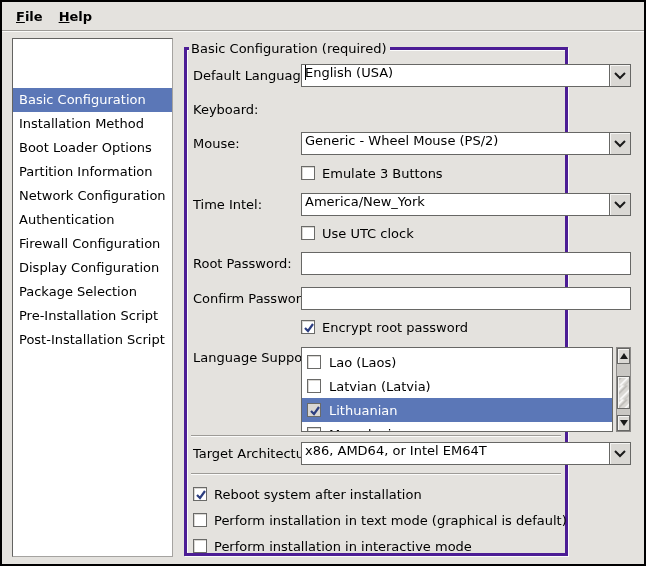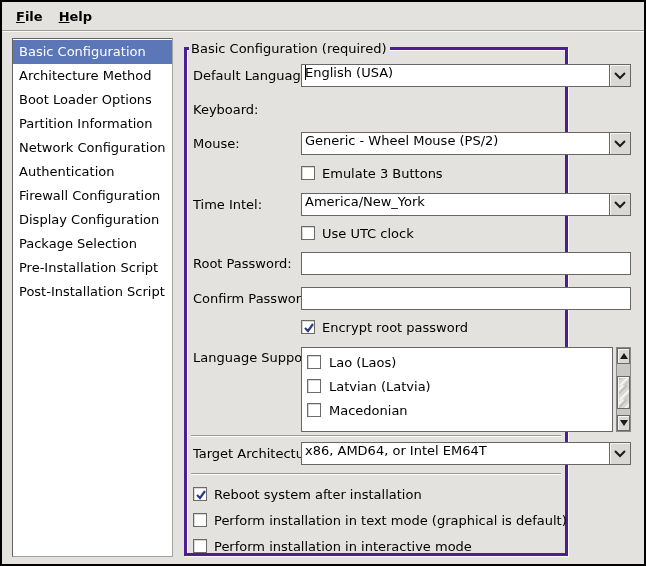--- a/index.html
+++ b/index.html
@@ -13,21 +13,21 @@
              border-bottom:1px solid #9D9B97; box-shadow:0 1px 0 #FAFAF8;
              display:flex; align-items:center; padding-left:6px;font-weight:bold; }
   .menu-item { padding:4px 8px; cursor:default; }
   .menu-item::first-letter { text-decoration:underline; }
 
   
   .sidebar { position:absolute; left:10px; top:36px; width:161px; height:519px;
              background:#FFF; border:1px solid;
              border-color:#636361 #A5A3A0 #A5A3A0 #636361; overflow:hidden; padding-top:1px; }
   .side-item { height:24px; line-height:24px; padding-left:6px; white-space:nowrap; cursor:default; }
-  .side-item.selected { background:#5B77B7; color:#FFF; }
+  .side-item.selected { background:#5B77B7; color:#FFF;margin-top:48px; }
 
   
   .frame { position:absolute; left:182px; top:45px; width:384px; height:509px;
            border:3px solid #4c1d95; box-shadow:inset 1px 1px 0 #FBFBFA, 1px 1px 0 #FBFBFA; }
   .frame-label { position:absolute; left:2px; top:-9px; background:#E4E2DE; padding:0 4px 0 2px; white-space:nowrap; }
 
   .flabel { position:absolute; left:6px; white-space:nowrap; }
 
   
   .combo { position:absolute; left:114px; width:330px; height:23px; display:flex; }
@@ -77,21 +77,21 @@
 
 <div class="window">
 
   <div class="menubar">
     <div class="menu-item">File</div>
     <div class="menu-item">Help</div>
   </div>
 
   <div class="sidebar">
     <div class="side-item selected">Basic Configuration</div>
-    <div class="side-item">Architecture Method</div>
+    <div class="side-item">Installation Method</div>
     <div class="side-item">Boot Loader Options</div>
     <div class="side-item">Partition Information</div>
     <div class="side-item">Network Configuration</div>
     <div class="side-item">Authentication</div>
     <div class="side-item">Firewall Configuration</div>
     <div class="side-item">Display Configuration</div>
     <div class="side-item">Package Selection</div>
     <div class="side-item">Pre-Installation Script</div>
     <div class="side-item">Post-Installation Script</div>
   </div>
@@ -166,20 +166,28 @@
     <div class="flabel" style="top:300px">Language Support:</div>
     <div class="langlist">
       <div class="lang-row">
         <span class="cb"></span>
         <span class="lang-label">Lao (Laos)</span>
       </div>
       <div class="lang-row">
         <span class="cb"></span>
         <span class="lang-label">Latvian (Latvia)</span>
       </div>
+      <div class="lang-row selected">
+        <span class="cb">
+          <svg width="12" height="12" viewBox="0 0 12 12">
+              <polyline points="2,6 5,9 10,2" fill="none" stroke="#2C3E80" stroke-width="2.2"></polyline>
+            </svg>
+        </span>
+        <span class="lang-label">Lithuanian</span>
+      </div>
       <div class="lang-row">
         <span class="cb"></span>
         <span class="lang-label">Macedonian</span>
       </div>
     </div>
     <div class="vscroll">
       <div class="sbtn up">
           <span class="tri-up"></span>
         </div>
       <div class="sthumb"></div>

